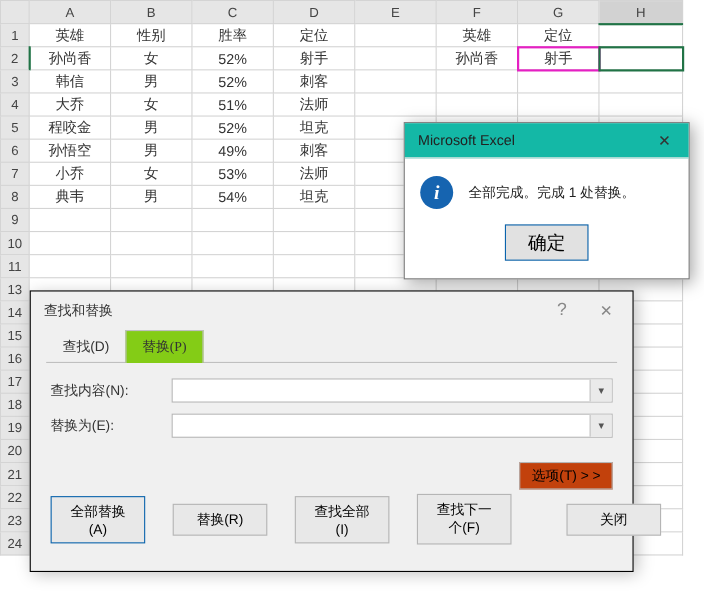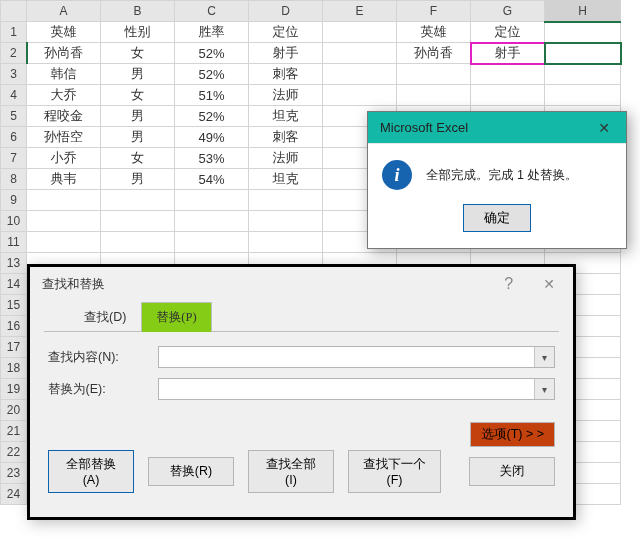--- a/index.html
+++ b/index.html
@@ -99,51 +99,50 @@
     font-size: 18px;
     flex: none;
   }
   .msgbox .msgtext { font-size: 12.5px; color: #222; }
   .msgbox .footer {
     display: flex; justify-content: center;
     padding: 4px 0 16px 0;
   }
   .msgbox button {
     padding: 4px 20px;
-    font-size: 13px;
+    font-size: 17px;
     background: #e1e1e1;
     border: 1px solid #0a64ad;
     cursor: pointer;
   }
 
   
   .frbox {
     position: absolute;
     left: 27px; top: 264px;
     width: 549px;
     height: 256px;
     background: #f0f0f0;
-    border: 3px solid #000000;
+    border: 1px solid #000000;
     box-shadow: 3px 3px 14px rgba(0,0,0,.25);
     font-size: 12.5px;
     color: #333;
   }
   .frbox .fr-title {
     height: 34px;
     display: flex; align-items: center;
     padding: 0 0 0 12px;
   }
   .frbox .fr-title .spacer { margin-left: auto; display: flex; align-items: center; gap: 8px; padding-right: 6px; }
   .frbox .fr-title .help { color: #888; font-size: 16px; padding: 4px 10px; }
   .frbox .fr-title .closex2 { color: #888; font-size: 14px; padding: 4px 12px; }
 
   .frbox .tabs {
     display: flex;
     padding: 0 14px;
-    margin-left: 25px;
   }
   .frbox .tab {
     padding: 6px 14px 6px 14px;
     border: 1px solid transparent;
     border-bottom: none;
     cursor: pointer;
     position: relative;
     top: 1px;
   }
   .frbox .tab.active {
@@ -194,21 +193,21 @@
     padding: 3px 10px;
     background: #c2410c;
     border: 1px solid #b5b5b5;
     font-size: 12.5px;
   }
 
   .frbox .buttons {
     position: absolute;
     left: 0; right: 0; bottom: 12px;
     display: flex;
-    gap: 14px;
+    gap: 25px;
     padding: 12px 18px;
     align-items: center;
   }
   .frbox .buttons button {
     padding: 5px 12px;
     background: #e8e8e8;
     border: 1px solid #b5b5b5;
     font-size: 12.5px;
     min-width: 86px;
     cursor: pointer;

